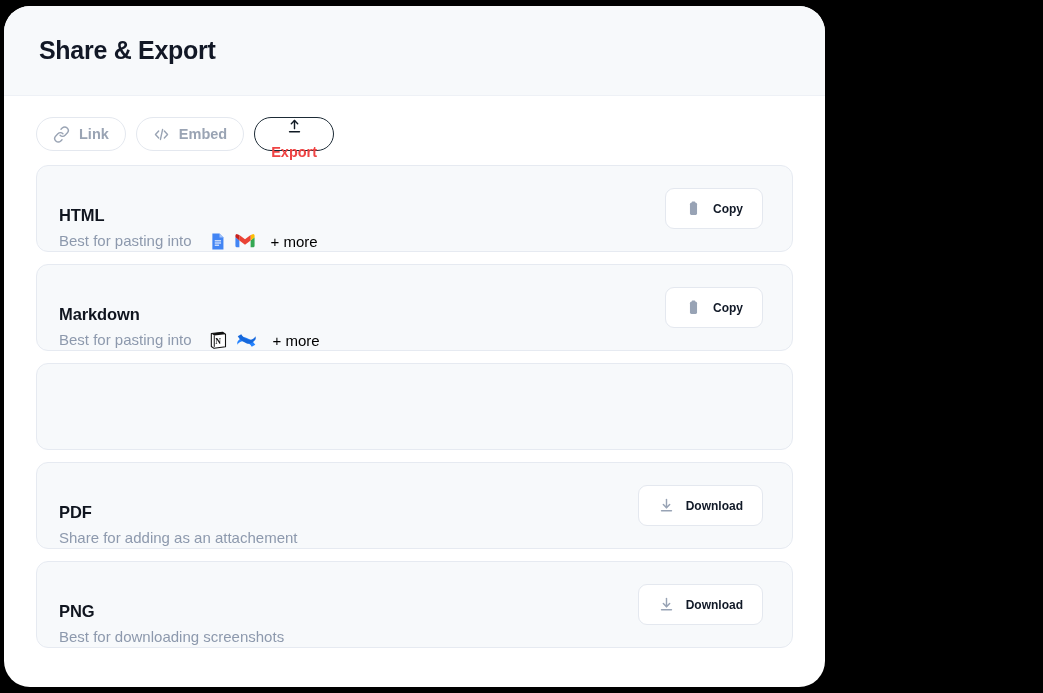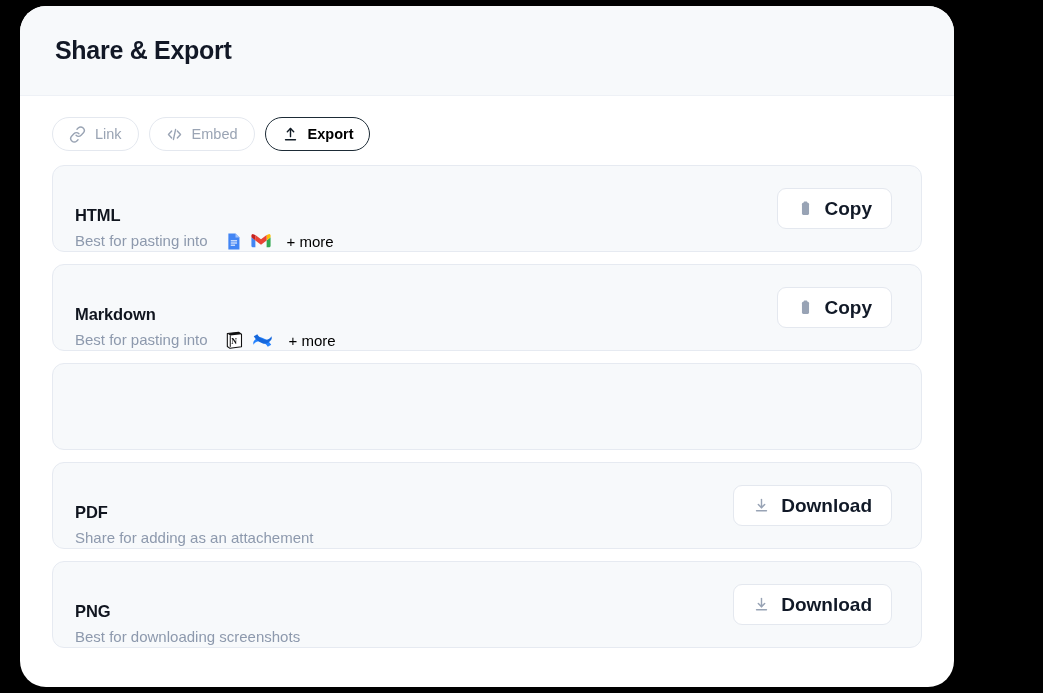--- a/index.html
+++ b/index.html
@@ -14,23 +14,23 @@
 
   
   .backdrop {
     position: absolute;
     inset: 0;
     background: #000000;
   }
 
   .panel {
     position: absolute;
-    left: 20px;
+    left: 4px;
     top: 6px;
-    width: 934px;
+    width: 821px;
     height: 681px;
     background: #ffffff;
     border-radius: 26px;
     overflow: hidden;
     display: flex;
     flex-direction: column;
   }
 
   
   .panel-header {
@@ -60,28 +60,29 @@
     display: flex;
     align-items: center;
     gap: 9px;
     height: 34px;
     padding: 0 16px;
     border-radius: 999px;
     border: 1.5px solid #e4e8ef;
     background: #ffffff;
     color: #9aa4b4;
     font-size: 14.5px;
-    font-weight: normal;
+    font-weight: bold;
     cursor: pointer;
     white-space: nowrap;
   }
   .tab.active {
     border-color: #1d2b36;
-    color: #000000;
-    font-weight: bold;
+    color: #ef4444;
+    font-weight: bold;
+    flex-direction: column;
   }
   .tab .ic { display: flex; align-items: center; }
 
   
   .rows {
     padding: 0 32px;
     display: flex;
     flex-direction: column;
     gap: 12px;
     flex: 1 1 auto;
@@ -119,21 +120,21 @@
     display: flex;
     align-items: center;
     justify-content: center;
     gap: 11px;
     height: 41px;
     padding: 0 19px;
     border-radius: 9px;
     border: 1.5px solid #e4e8ef;
     background: #ffffff;
     color: #111927;
-    font-size: 19px;
+    font-size: 12px;
     font-weight: bold;
     cursor: pointer;
     white-space: nowrap;
   }
   .action-btn .ic { display: flex; align-items: center; }
 
   svg { display: block; }
 </style>
 </head>
 <body>

